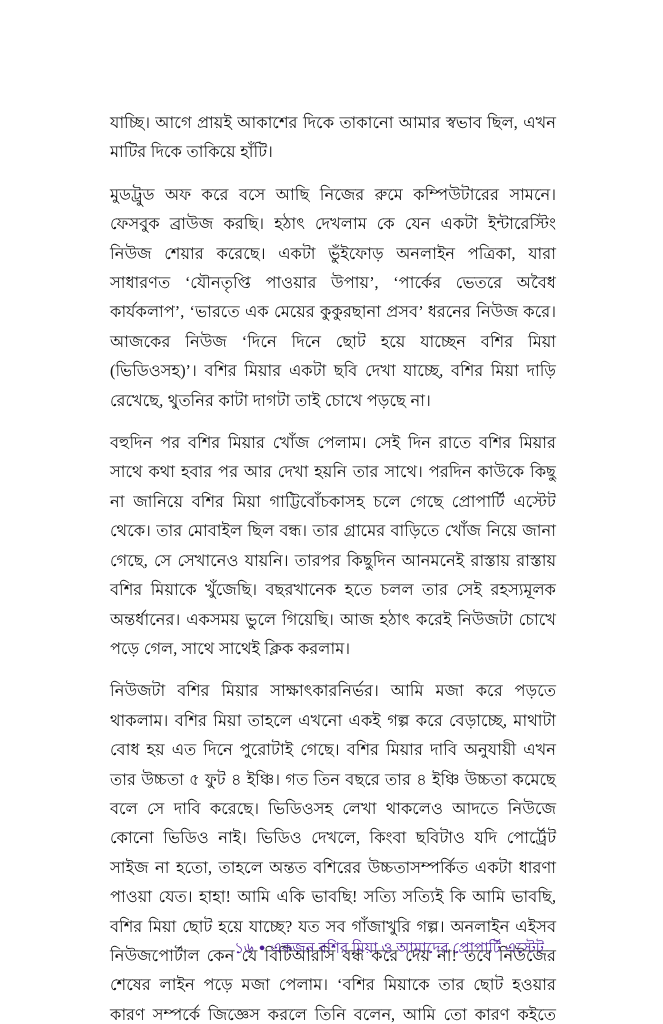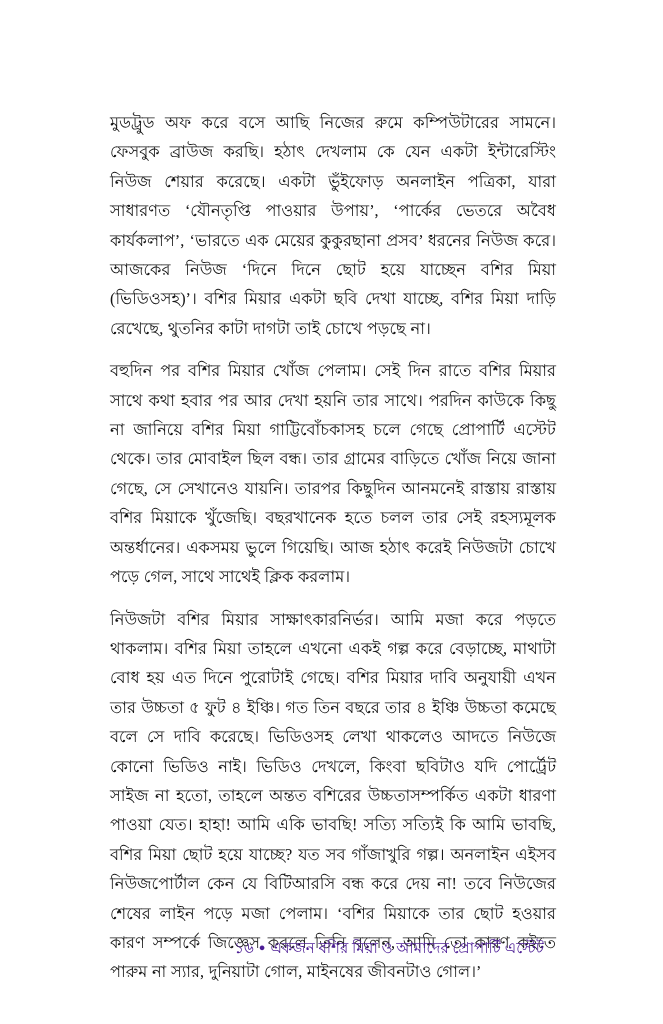--- a/index.html
+++ b/index.html
@@ -65,20 +65,21 @@
   .footer .bk-title {
     display: inline;
   }
 </style>
 </head>
 <body>
 
 <div class="page">
 
   <div class="text-block">
+    <p class="para">যাচ্ছি। আগে প্রায়ই আকাশের দিকে তাকানো আমার স্বভাব ছিল, এখন মাটির দিকে তাকিয়ে হাঁটি।</p>
     <p class="para">মুডট্রুড অফ করে বসে আছি নিজের রুমে কম্পিউটারের সামনে। ফেসবুক ব্রাউজ করছি। হঠাৎ দেখলাম কে যেন একটা ইন্টারেস্টিং নিউজ শেয়ার করেছে। একটা ভুঁইফোড় অনলাইন পত্রিকা, যারা সাধারণত ‘যৌনতৃপ্তি পাওয়ার উপায়’, ‘পার্কের ভেতরে অবৈধ কার্যকলাপ’, ‘ভারতে এক মেয়ের কুকুরছানা প্রসব’ ধরনের নিউজ করে। আজকের নিউজ ‘দিনে দিনে ছোট হয়ে যাচ্ছেন বশির মিয়া (ভিডিওসহ)’। বশির মিয়ার একটা ছবি দেখা যাচ্ছে, বশির মিয়া দাড়ি রেখেছে, থুতনির কাটা দাগটা তাই চোখে পড়ছে না।</p>
     <p class="para">বহুদিন পর বশির মিয়ার খোঁজ পেলাম। সেই দিন রাতে বশির মিয়ার সাথে কথা হবার পর আর দেখা হয়নি তার সাথে। পরদিন কাউকে কিছু না জানিয়ে বশির মিয়া গাট্টিবোঁচকাসহ চলে গেছে প্রোপার্টি এস্টেট থেকে। তার মোবাইল ছিল বন্ধ। তার গ্রামের বাড়িতে খোঁজ নিয়ে জানা গেছে, সে সেখানেও যায়নি। তারপর কিছুদিন আনমনেই রাস্তায় রাস্তায় বশির মিয়াকে খুঁজেছি। বছরখানেক হতে চলল তার সেই রহস্যমূলক অন্তর্ধানের। একসময় ভুলে গিয়েছি। আজ হঠাৎ করেই নিউজটা চোখে পড়ে গেল, সাথে সাথেই ক্লিক করলাম।</p>
     <p class="para">নিউজটা বশির মিয়ার সাক্ষাৎকারনির্ভর। আমি মজা করে পড়তে থাকলাম। বশির মিয়া তাহলে এখনো একই গল্প করে বেড়াচ্ছে, মাথাটা বোধ হয় এত দিনে পুরোটাই গেছে। বশির মিয়ার দাবি অনুযায়ী এখন তার উচ্চতা ৫ ফুট ৪ ইঞ্চি। গত তিন বছরে তার ৪ ইঞ্চি উচ্চতা কমেছে বলে সে দাবি করেছে। ভিডিওসহ লেখা থাকলেও আদতে নিউজে কোনো ভিডিও নাই। ভিডিও দেখলে, কিংবা ছবিটাও যদি পোর্ট্রেট সাইজ না হতো, তাহলে অন্তত বশিরের উচ্চতাসম্পর্কিত একটা ধারণা পাওয়া যেত। হাহা! আমি একি ভাবছি! সত্যি সত্যিই কি আমি ভাবছি, বশির মিয়া ছোট হয়ে যাচ্ছে? যত সব গাঁজাখুরি গল্প। অনলাইন এইসব নিউজপোর্টাল কেন যে বিটিআরসি বন্ধ করে দেয় না! তবে নিউজের শেষের লাইন পড়ে মজা পেলাম। ‘বশির মিয়াকে তার ছোট হওয়ার কারণ সম্পর্কে জিজ্ঞেস করলে তিনি বলেন, আমি তো কারণ কইতে পারুম না স্যার, দুনিয়াটা গোল, মাইনষের জীবনটাও গোল।’</p>
   </div>
 
   <div class="footer">
     <span class="pg-num">১৬</span><span class="sep">●</span><span class="bk-title">একজন বশির মিয়া ও আমাদের প্রোপার্টি এস্টেট</span>
   </div>
 
 </div>

